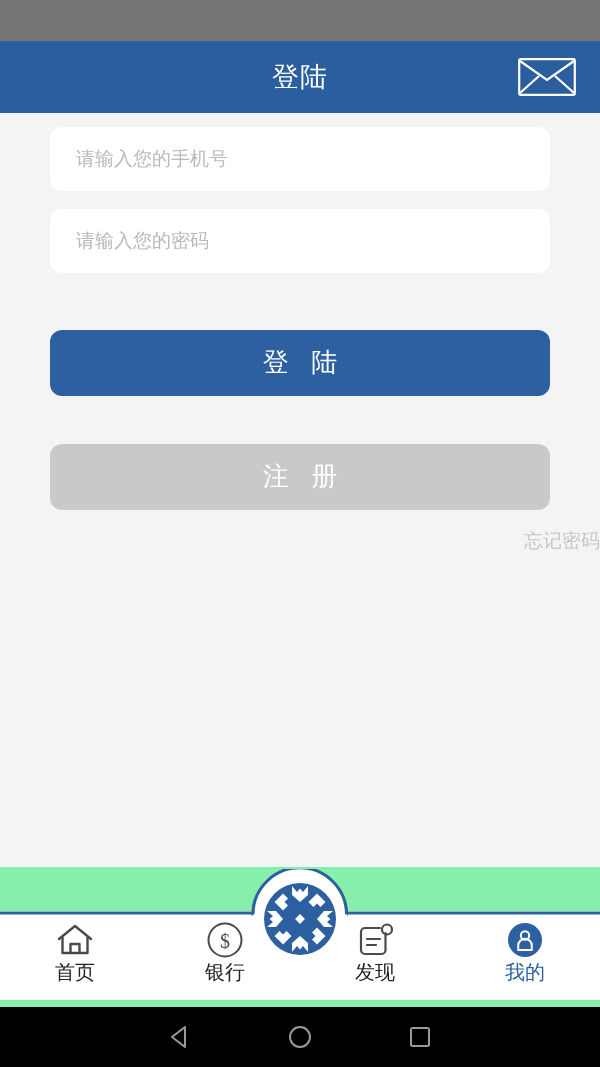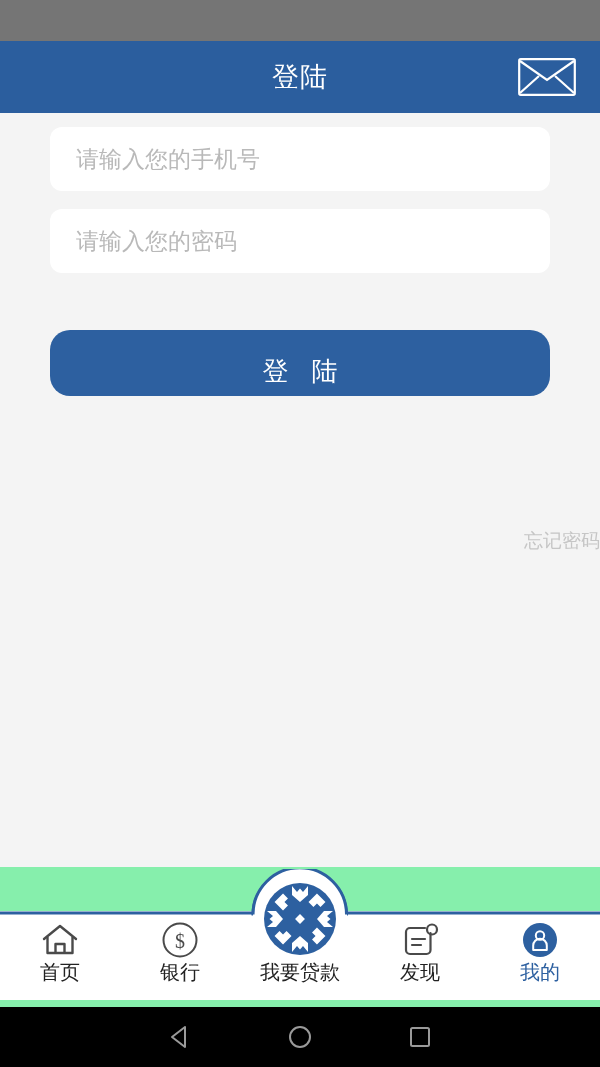--- a/index.html
+++ b/index.html
@@ -55,41 +55,41 @@
     width: 500px; height: 64px;
     background: #ffffff;
     border-radius: 12px;
     display: flex; align-items: center;
   }
   .field input {
     width: 100%; height: 100%;
     border: none; outline: none; background: transparent;
     padding: 0 26px;
     font-family: "Liberation Sans", "DejaVu Sans", sans-serif;
-    font-size: 23px;
+    font-size: 19px;
     color: #444;
     border-radius: 12px;
   }
   .field input::placeholder { color: #b9b9b9; }
   #field-phone { top: 14px; }
   #field-password { top: 96px; }
 
   .btn {
     position: absolute; left: 50px;
     width: 500px; height: 66px;
-    border: none; border-radius: 20px;
-    font-family: Liberation Sans, sans-serif;
+    border: none; border-radius: 12px;
+    font-family: Liberation Serif, serif;
     font-size: 26px;
     letter-spacing: 8px;
     text-indent: 8px;
     color: #ffffff;
     cursor: pointer;
     line-height: 66px;
     text-align: center;
-    padding: 8px;
+    padding: 0;
   }
   #btn-login { top: 217px; background: #2d60a0; }
   #btn-register { top: 331px; background: #c9c9c9; }
 
   .forgot {
     position: absolute; top: 415px; left: 0;
     width: 600px; text-align: right;
     color: #c6c6c6; font-size: 19px;
     cursor: pointer;
   }
@@ -173,20 +173,21 @@
     <div class="field" id="field-phone">
       <input type="text" placeholder="请输入您的手机号" style="">
     </div>
 
     <div class="field" id="field-password">
       <input type="password" placeholder="请输入您的密码" style="">
     </div>
 
     <button class="btn" id="btn-login">登 陆</button>
 
+    <button class="btn" id="btn-register">注 册</button>
 
     <div class="forgot">忘记密码</div>
   </div>
 
   <div class="tabbar"></div>
 
   <svg class="tabbar-border" viewBox="0 0 600 4" preserveAspectRatio="none">
     <line x1="0" y1="2" x2="255" y2="2" stroke="#2d60a0" stroke-width="3"></line>
     <line x1="345" y1="2" x2="600" y2="2" stroke="#2d60a0" stroke-width="3"></line>
   </svg>
@@ -207,24 +208,20 @@
     <div class="tab">
       <div class="ticon">
         <svg width="38" height="38" viewBox="0 0 38 38" aria-hidden="true">
           <circle cx="19" cy="19" r="16.5" fill="none" stroke="#4a4a4a" stroke-width="2"></circle>
           <text x="19" y="26.5" text-anchor="middle" font-family="Liberation Serif, serif" font-size="20" fill="#4a4a4a">$</text>
         </svg>
       </div>
       <div class="tlabel">银行</div>
     </div>
 
-    <div class="tab center">
-      <div class="ticon"></div>
-      <div class="tlabel">我要贷款</div>
-    </div>
 
     <div class="tab">
       <div class="ticon">
         <svg width="40" height="38" viewBox="0 0 40 38" aria-hidden="true">
           <path d="M30.5 12 L30.5 29 A4 4 0 0 1 26.5 33 L10 33 A4 4 0 0 1 6 29 L6 11 A4 4 0 0 1 10 7 L25 7" fill="none" stroke="#4a4a4a" stroke-width="2.2" stroke-linecap="round"></path>
           <circle cx="32" cy="8.5" r="5" fill="none" stroke="#4a4a4a" stroke-width="2.2"></circle>
           <line x1="12" y1="18" x2="25" y2="18" stroke="#4a4a4a" stroke-width="2.2" stroke-linecap="round"></line>
           <line x1="12" y1="24" x2="21" y2="24" stroke="#4a4a4a" stroke-width="2.2" stroke-linecap="round"></line>
         </svg>
       </div>

